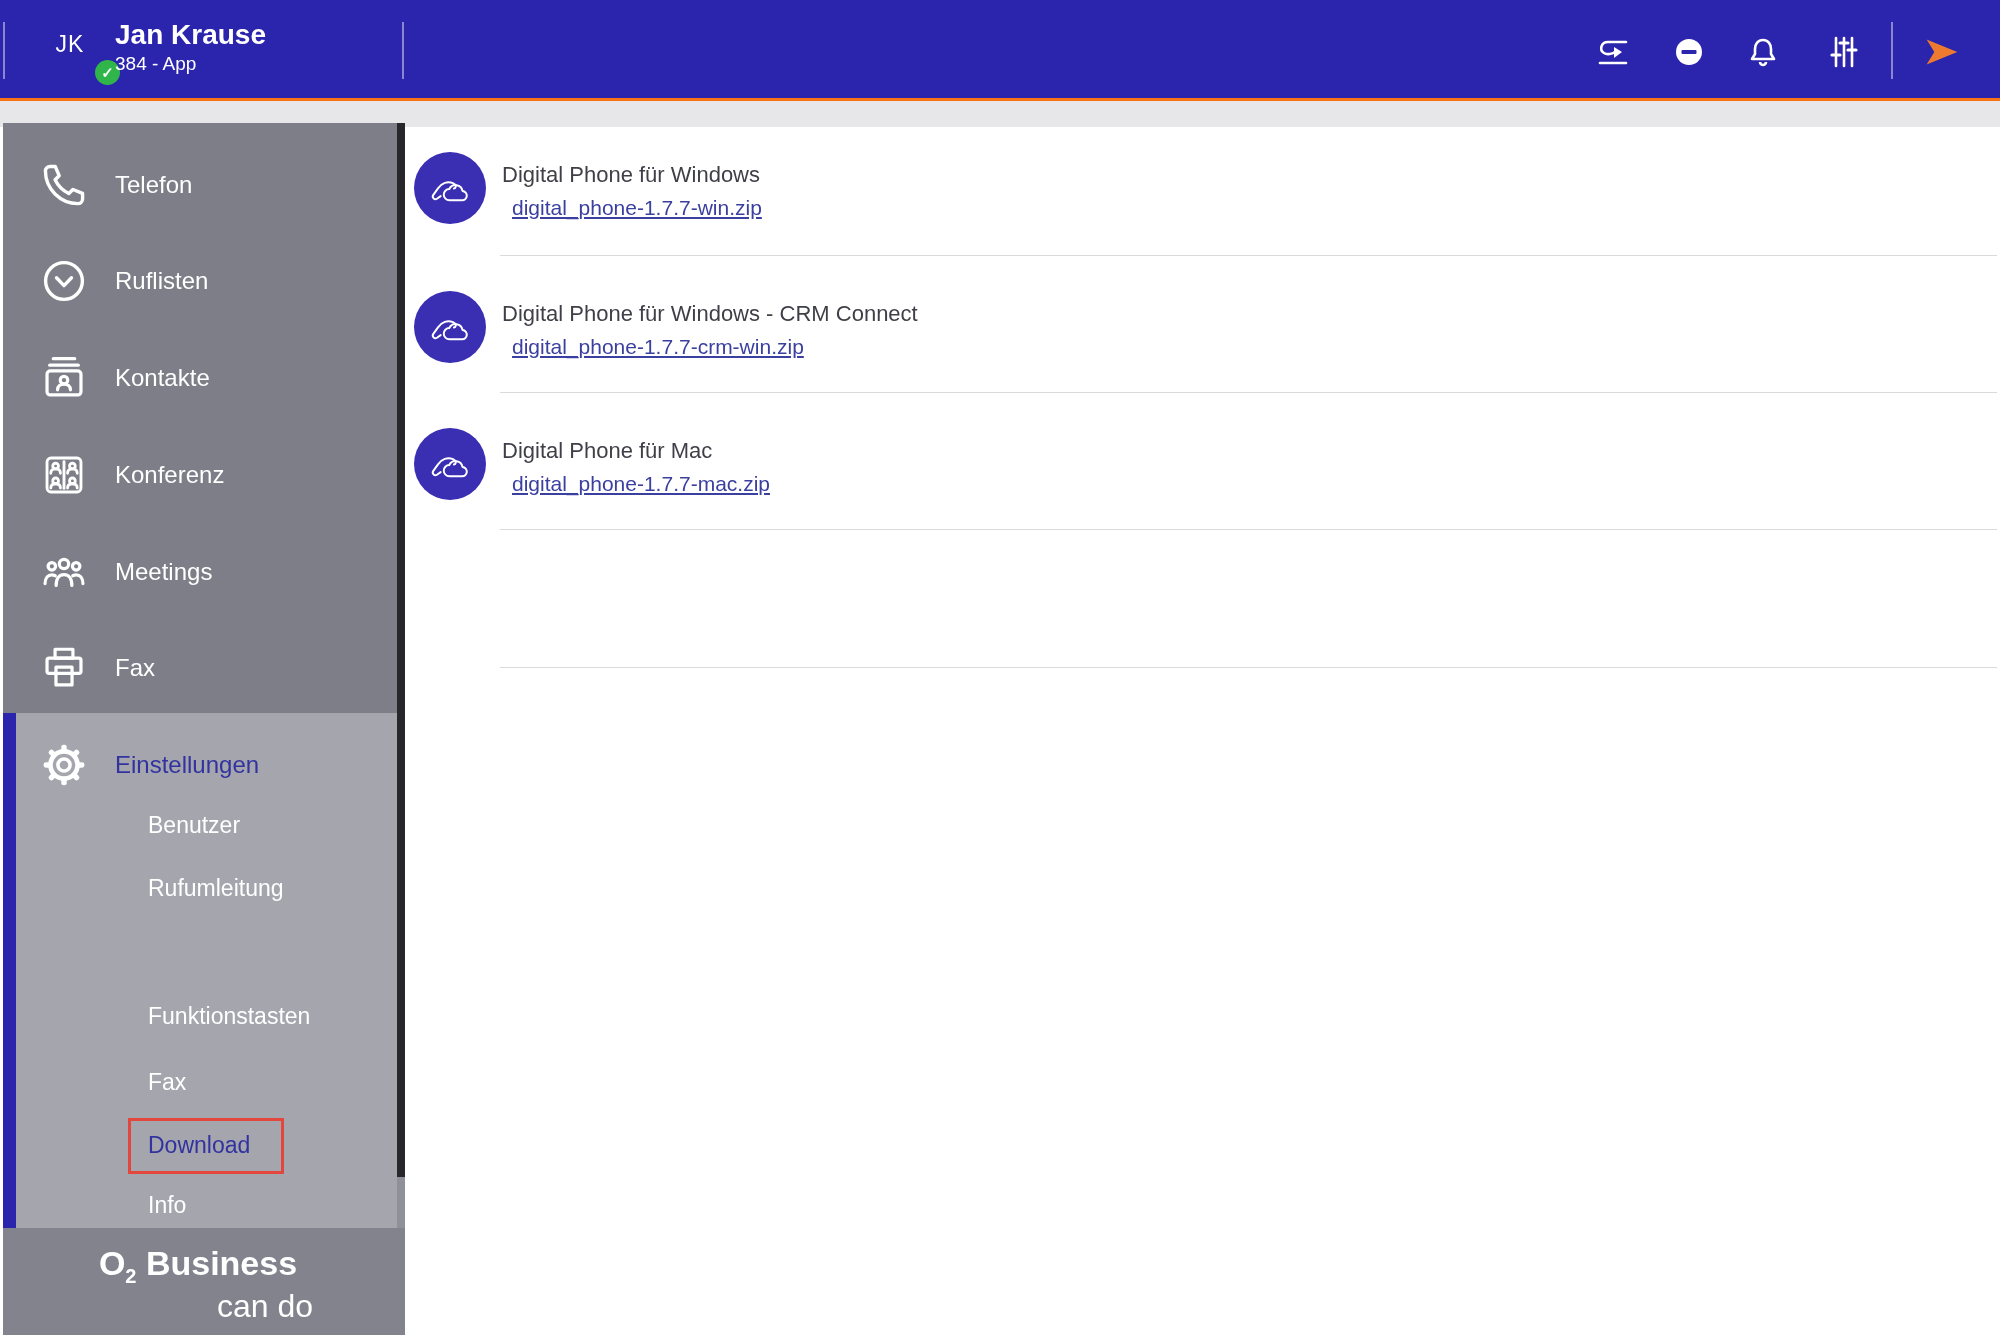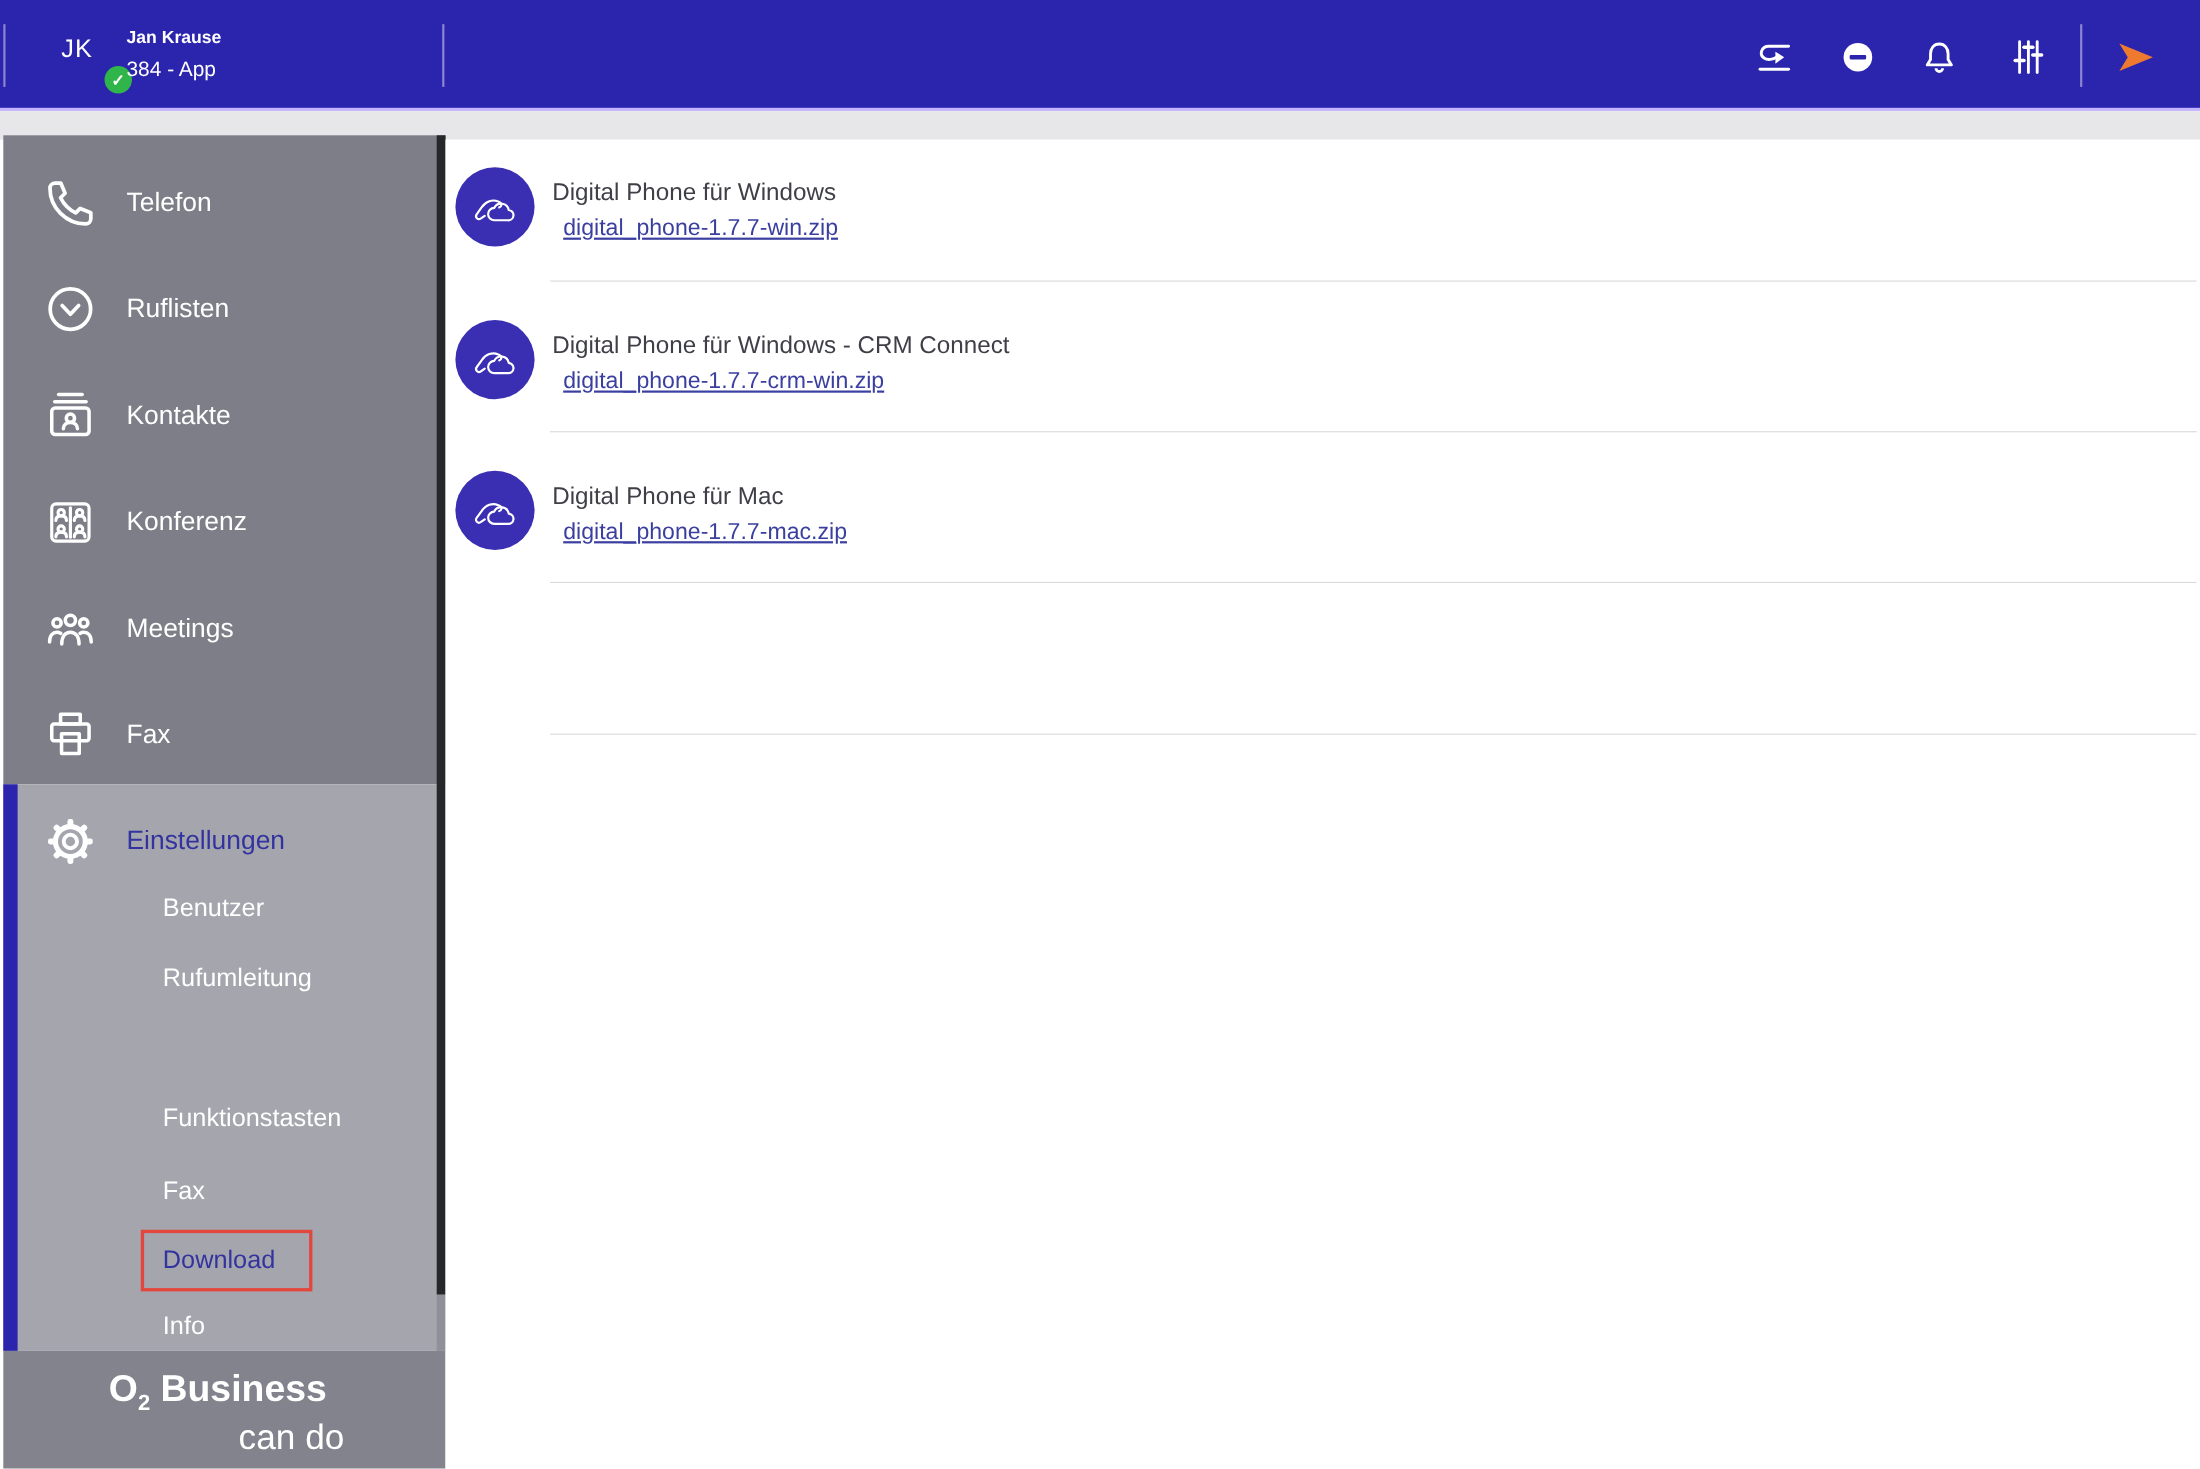--- a/index.html
+++ b/index.html
@@ -14,30 +14,30 @@
   *{box-sizing:border-box;}
   html,body{margin:0;padding:0;}
   body{
     width:2000px;height:1335px;position:relative;overflow:hidden;
     background:#ffffff;
     font-family:"Liberation Sans", sans-serif;
     -webkit-font-smoothing:antialiased;
   }
   
   .topbar{position:absolute;left:0;top:0;width:2000px;height:101px;
-    background:var(--topbar);border-bottom:3px solid #c4b5fd;}
+    background:var(--topbar);border-bottom:3px solid #f97316;}
   .tb-divider{position:absolute;top:22px;width:2px;height:57px;background:rgba(255,255,255,.45);}
   .avatar{position:absolute;left:48px;top:23px;width:56px;height:56px;}
   .avatar .initials{position:absolute;left:0;top:8px;width:44px;text-align:center;
     color:#fff;font-size:23px;letter-spacing:1px;}
   .presence{position:absolute;right:-16px;bottom:-6px;width:25px;height:25px;border-radius:50%;
     background:var(--presence-green);color:#fff;font-size:15px;font-weight:bold;
     display:flex;align-items:center;justify-content:center;}
   .user-text{position:absolute;left:115px;top:22px;color:#fff;}
-  .user-name{font-size:16px;font-weight:bold;line-height:26px;}
+  .user-name{font-size:28px;font-weight:bold;line-height:26px;}
   .user-sub{font-size:19px;line-height:26px;margin-top:3px;}
   .tb-icon{position:absolute;top:30px;width:44px;height:44px;display:flex;
     align-items:center;justify-content:center;cursor:pointer;}
   
   .sidebar{position:absolute;left:3px;top:123px;width:402px;height:1212px;}
   .side-top{position:absolute;left:0;top:0;width:100%;height:590px;background:#7e7e88;}
   .side-settings{position:absolute;left:0;top:590px;width:100%;height:515px;background:#a5a5ae;}
   .side-logo{position:absolute;left:0;top:1105px;width:100%;height:107px;background:#83838d;}
   .blue-bar{position:absolute;left:0;top:590px;width:13px;height:515px;background:var(--topbar);}
   .scroll-thumb{position:absolute;left:394px;top:0;width:8px;height:1054px;background:#26262b;}

